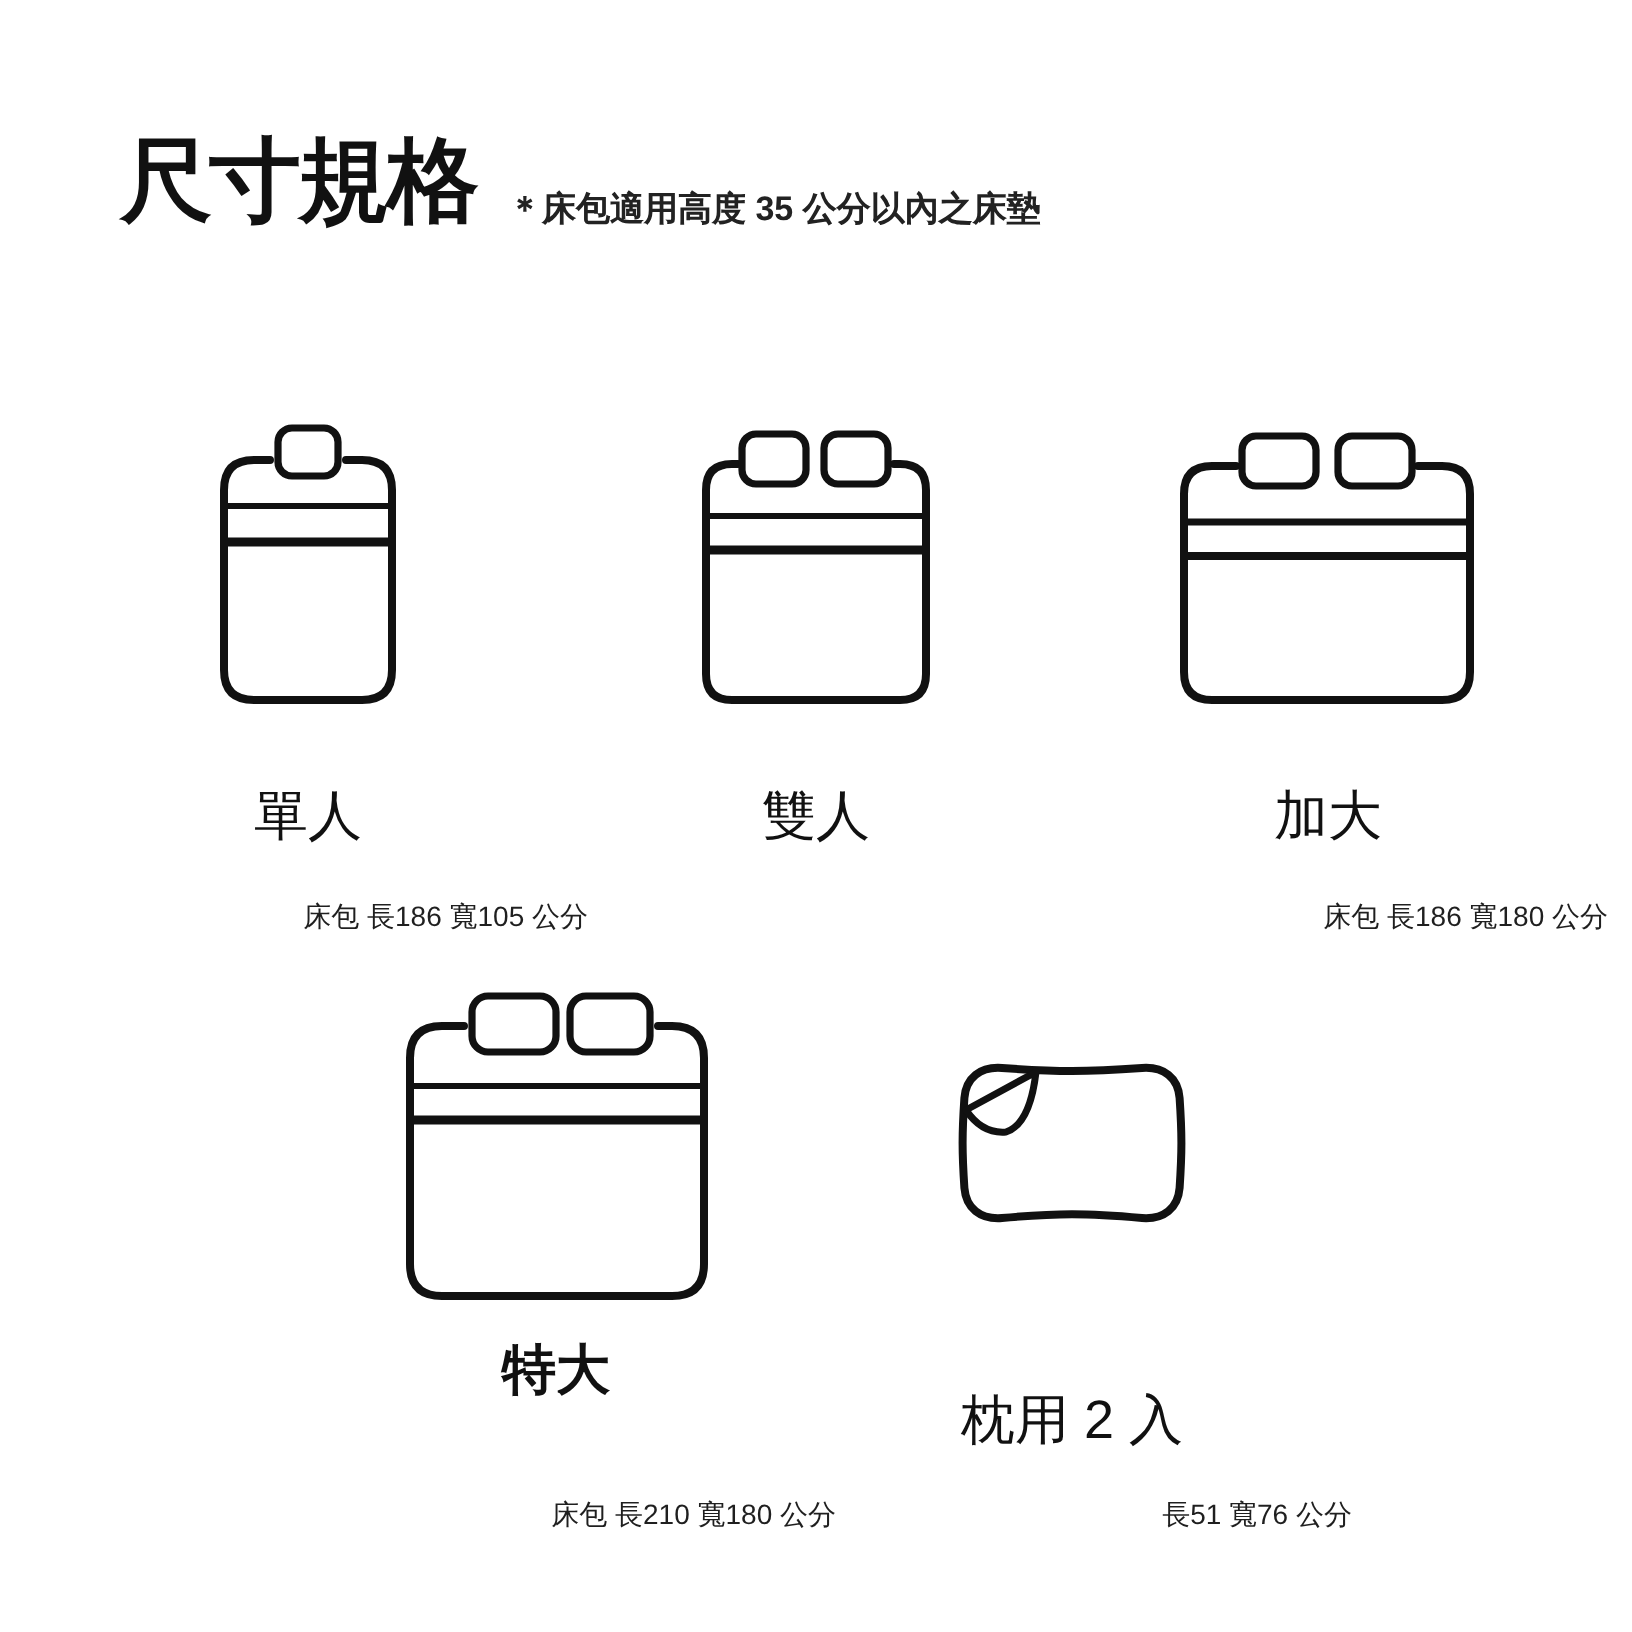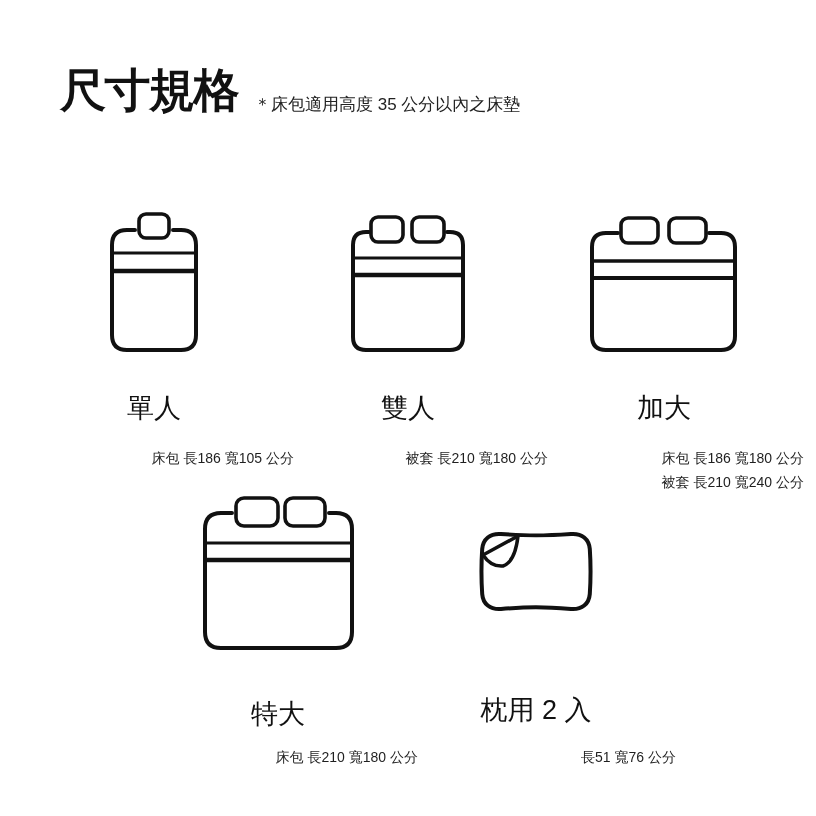--- a/index.html
+++ b/index.html
@@ -26,20 +26,21 @@
     color: #111111;
     white-space: nowrap;
   }
   .page-note {
     left: 254px;
     top: 94px;
     font-size: 17px;
     line-height: 22px;
     color: #222222;
     white-space: nowrap;
+    font-weight: bold;
   }
   .size-name {
     width: 260px;
     text-align: center;
     font-size: 27px;
     line-height: 30px;
     color: #111111;
     white-space: nowrap;
     margin-top: 23px;
   }
@@ -84,52 +85,50 @@
       <g transform="translate(2,2)">
         <path class="ink-stroke" stroke-width="4" stroke-linecap="round" d="M 16 15 H 13 Q 0 15 0 28 V 120 Q 0 133 13 133 H 97 Q 110 133 110 120 V 28 Q 110 15 97 15 H 94"></path>
         <path class="ink-stroke" stroke-width="3" d="M 2 41 H 108"></path>
         <path class="ink-stroke" stroke-width="4.5" d="M 2 58 H 108"></path>
         <rect class="pillow-fill" stroke-width="3.6" x="18" y="0" width="32" height="25" rx="7"></rect>
         <rect class="pillow-fill" stroke-width="3.6" x="59" y="0" width="32" height="25" rx="7"></rect>
       </g>
     </svg>
     <div class="abs size-name" style="left:278px; top:370px;">雙人</div>
     <div class="abs size-specs" style="left:268px; top:411px;">
-      <div>被套 長210 寬180 公分</div>
     </div>
   </div>
 
   <div>
     <svg class="abs" style="left:590px; top:216px;" width="147" height="140" viewBox="0 0 147 140">
       <g transform="translate(2,2)">
         <path class="ink-stroke" stroke-width="4" stroke-linecap="round" d="M 26 15 H 14 Q 0 15 0 29 V 118 Q 0 132 14 132 H 129 Q 143 132 143 118 V 29 Q 143 15 129 15 H 117"></path>
         <path class="ink-stroke" stroke-width="3.5" d="M 2 43 H 141"></path>
         <path class="ink-stroke" stroke-width="4" d="M 2 60 H 141"></path>
         <rect class="pillow-fill" stroke-width="3.6" x="29" y="0" width="37" height="25" rx="7"></rect>
         <rect class="pillow-fill" stroke-width="3.6" x="77" y="0" width="37" height="25" rx="7"></rect>
       </g>
     </svg>
     <div class="abs size-name" style="left:534px; top:370px;">加大</div>
     <div class="abs size-specs" style="left:524px; top:411px;">
       <div>床包 長186 寬180 公分</div>
-      <div>被套 長210 寬240 公分</div>
     </div>
   </div>
 
   <div>
     <svg class="abs" style="left:203px; top:496px;" width="151" height="156" viewBox="0 0 151 156">
       <g transform="translate(2,2)">
         <path class="ink-stroke" stroke-width="4" stroke-linecap="round" d="M 27 15 H 16 Q 0 15 0 31 V 134 Q 0 150 16 150 H 131 Q 147 150 147 134 V 31 Q 147 15 131 15 H 124"></path>
         <path class="ink-stroke" stroke-width="3" d="M 2 45 H 145"></path>
         <path class="ink-stroke" stroke-width="4.5" d="M 2 62 H 145"></path>
         <rect class="pillow-fill" stroke-width="3.6" x="31" y="0" width="42" height="28" rx="8"></rect>
         <rect class="pillow-fill" stroke-width="3.6" x="80" y="0" width="40" height="28" rx="8"></rect>
       </g>
     </svg>
-    <div class="abs size-name" style="left:148px; top:676px;">特大</div>
+    <div class="abs size-name" style="left:148px; top:647px;font-weight:bold;">特大</div>
     <div class="abs size-specs" style="left:138px; top:710px;">
       <div>床包 長210 寬180 公分</div>
     </div>
   </div>
 
   <div>
     <svg class="abs" style="left:479px; top:531px;" width="114" height="82" viewBox="0 0 114 82">
       <g transform="translate(2,2)">
         <path class="pillow-fill" stroke-width="4" d="M 20 1 C 48 3 62 3 90 1 C 101 0.2 108 6 108.8 16 C 110 34 110 43 108.8 61 C 108 71 101 76.8 90 76 C 62 73.5 48 73.5 20 76 C 9 76.8 2 71 1.2 61 C 0 43 0 34 1.2 16 C 2 6 9 0.2 20 1 Z"></path>
         <path class="pillow-fill" stroke-width="3.5" stroke-linejoin="round" d="M 37 3 L 2 22 Q 10 34 22 33 Q 34 29 37 3 Z"></path>

